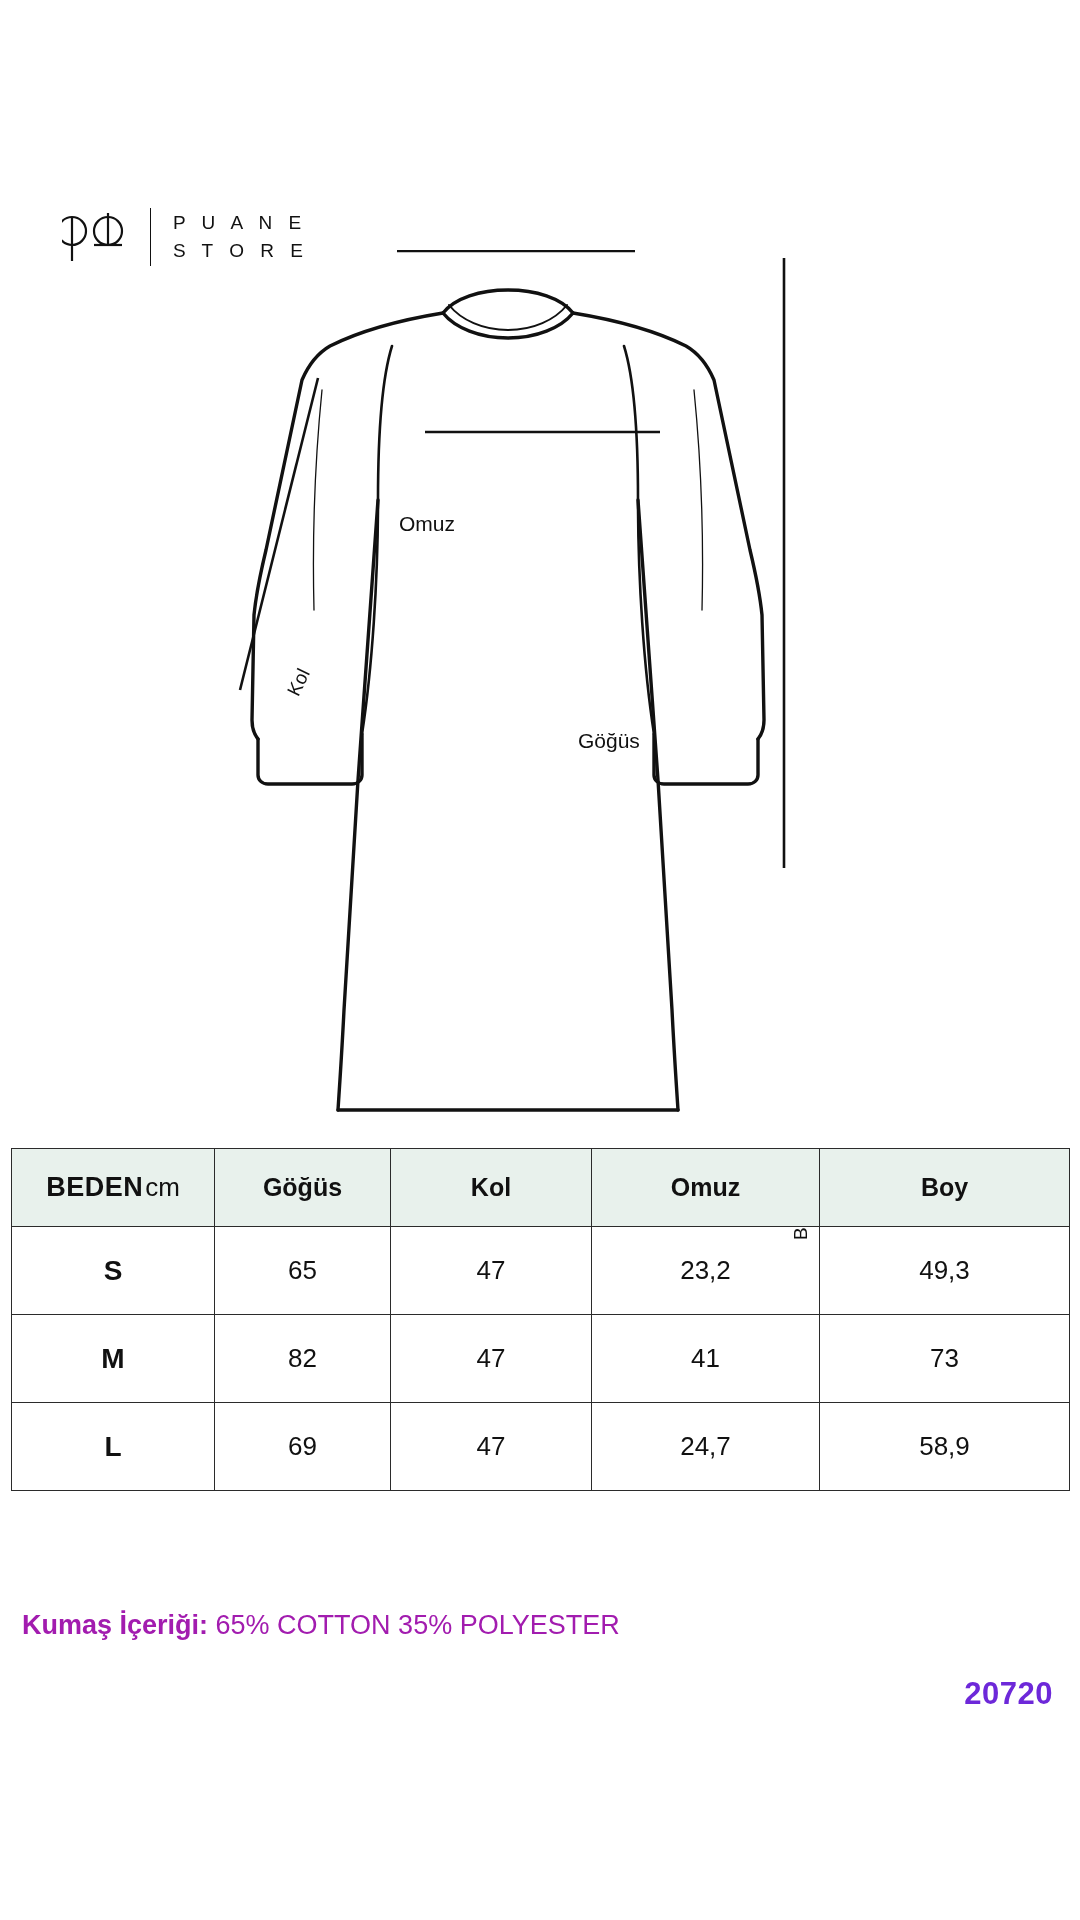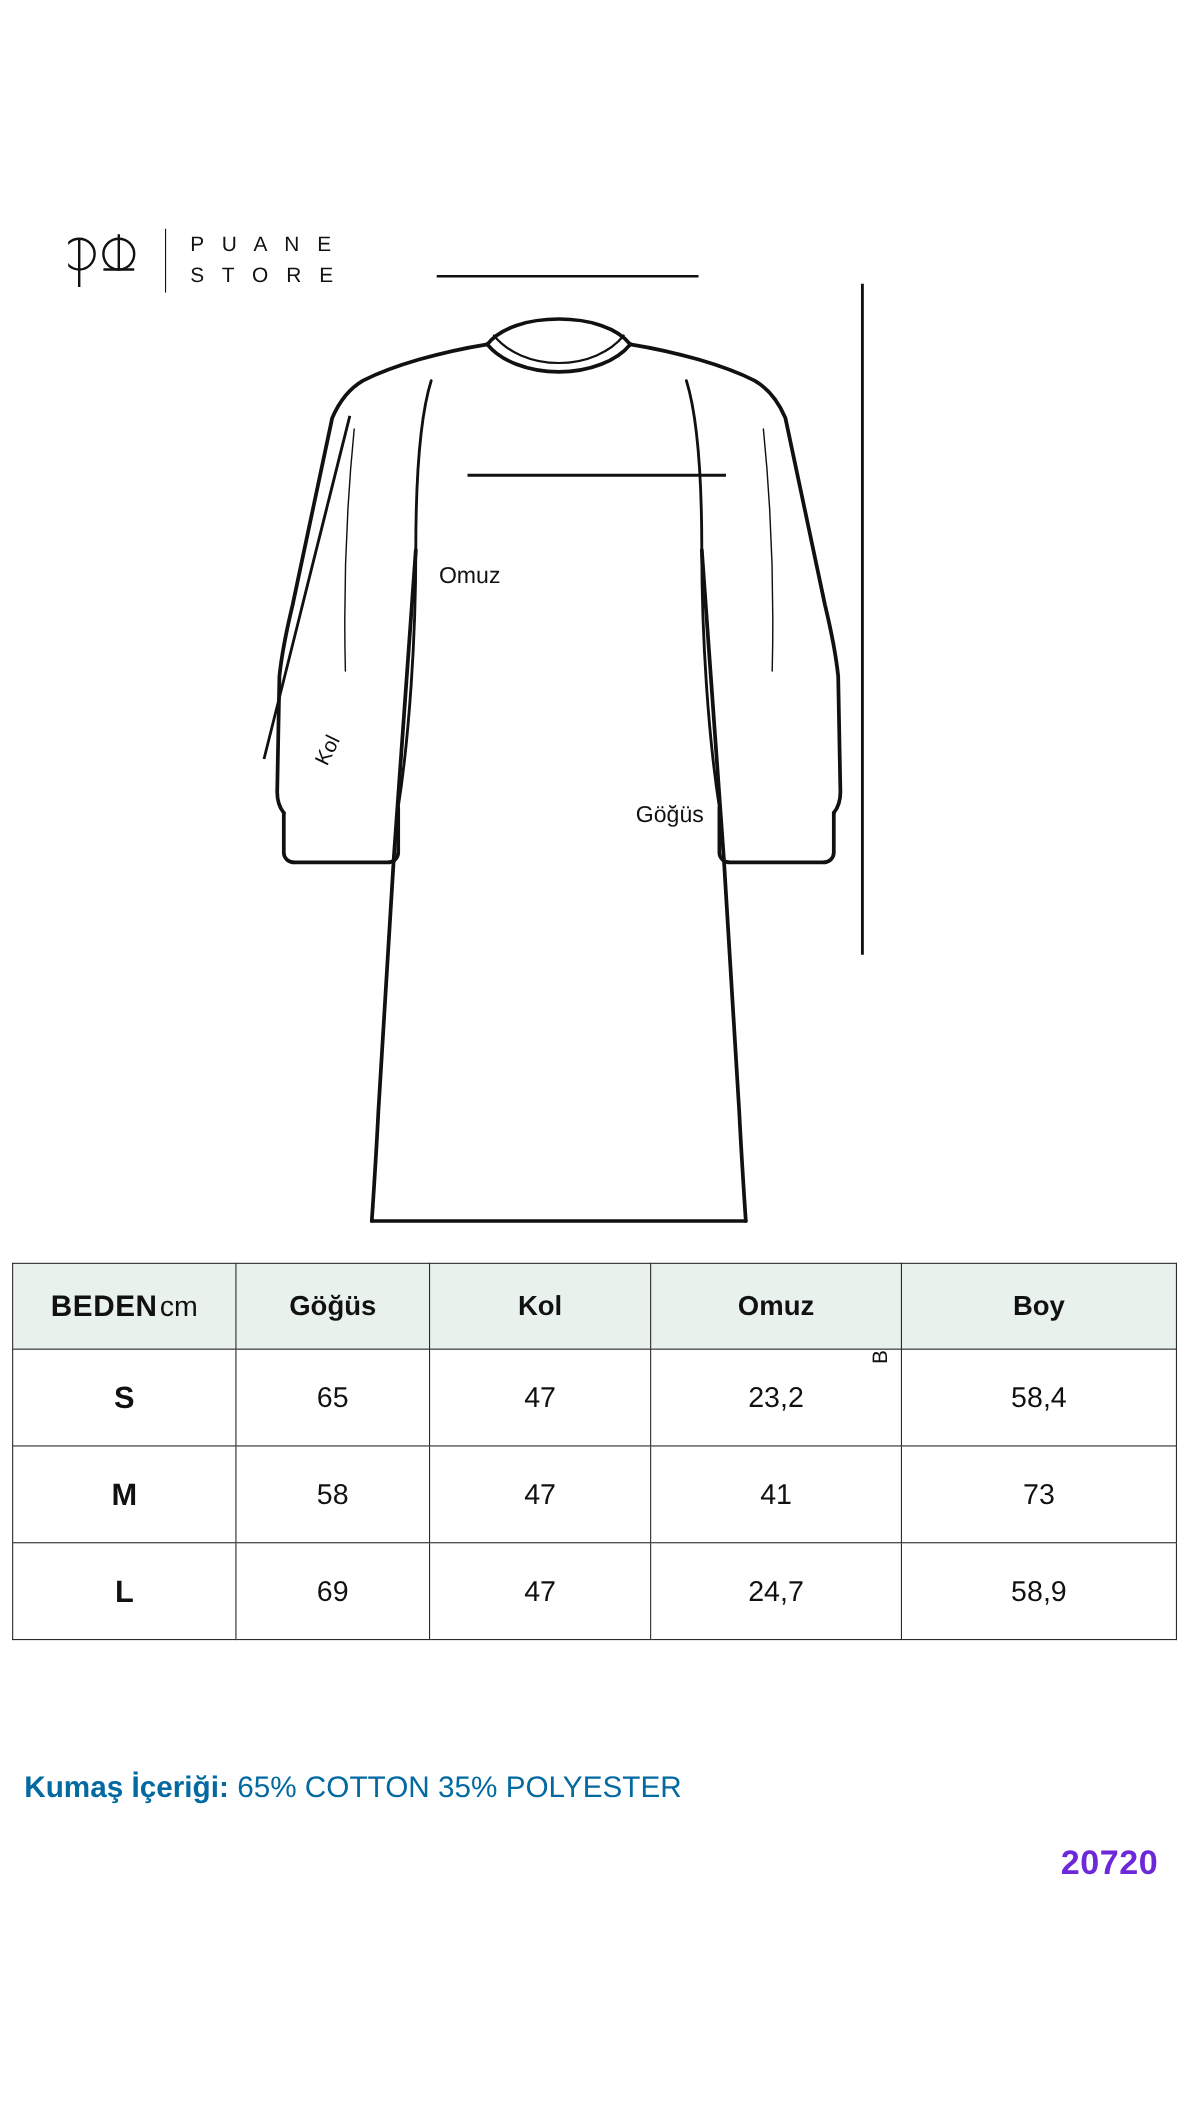--- a/index.html
+++ b/index.html
@@ -118,21 +118,21 @@
   col.c1 { width: 176px; }
   col.c2 { width: 201px; }
   col.c3 { width: 228px; }
   col.c4 { width: 250px; }
 
   
   #fabric {
     position: absolute;
     left: 22px; top: 1610px;
     font-size: 27px;
-    color: #0369a1;
+    color: #a21caf;
   }
   #fabric .lbl { font-weight: bold; }
   #fabric .val { font-weight: 400; }
   #code {
     position: absolute;
     right: 27px; top: 1676px;
     font-size: 31px;
     font-weight: bold;
     color: #6d28d9;
     letter-spacing: 0.5px;
@@ -256,25 +256,25 @@
           <th>Omuz</th>
           <th>Boy</th>
         </tr>
       </thead>
       <tbody>
         <tr>
           <td class="size-name">S</td>
           <td>65</td>
           <td>47</td>
           <td>23,2</td>
-          <td>58,4</td>
+          <td>49,3</td>
         </tr>
         <tr>
           <td class="size-name">M</td>
-          <td>58</td>
+          <td>82</td>
           <td>47</td>
           <td>41</td>
           <td>73</td>
         </tr>
         <tr>
           <td class="size-name">L</td>
           <td>69</td>
           <td>47</td>
           <td>24,7</td>
           <td>58,9</td>

